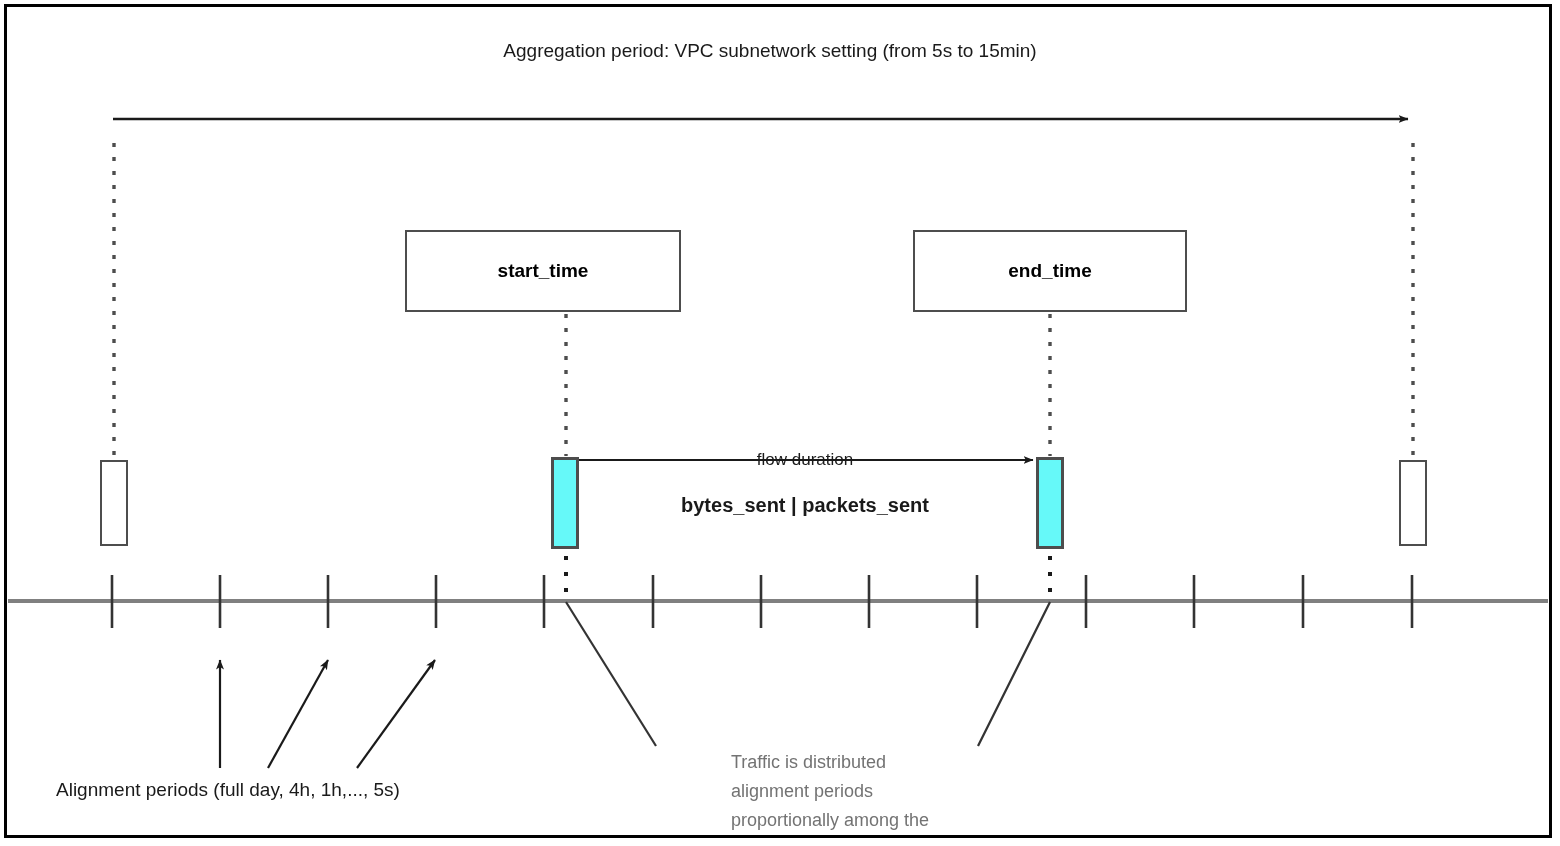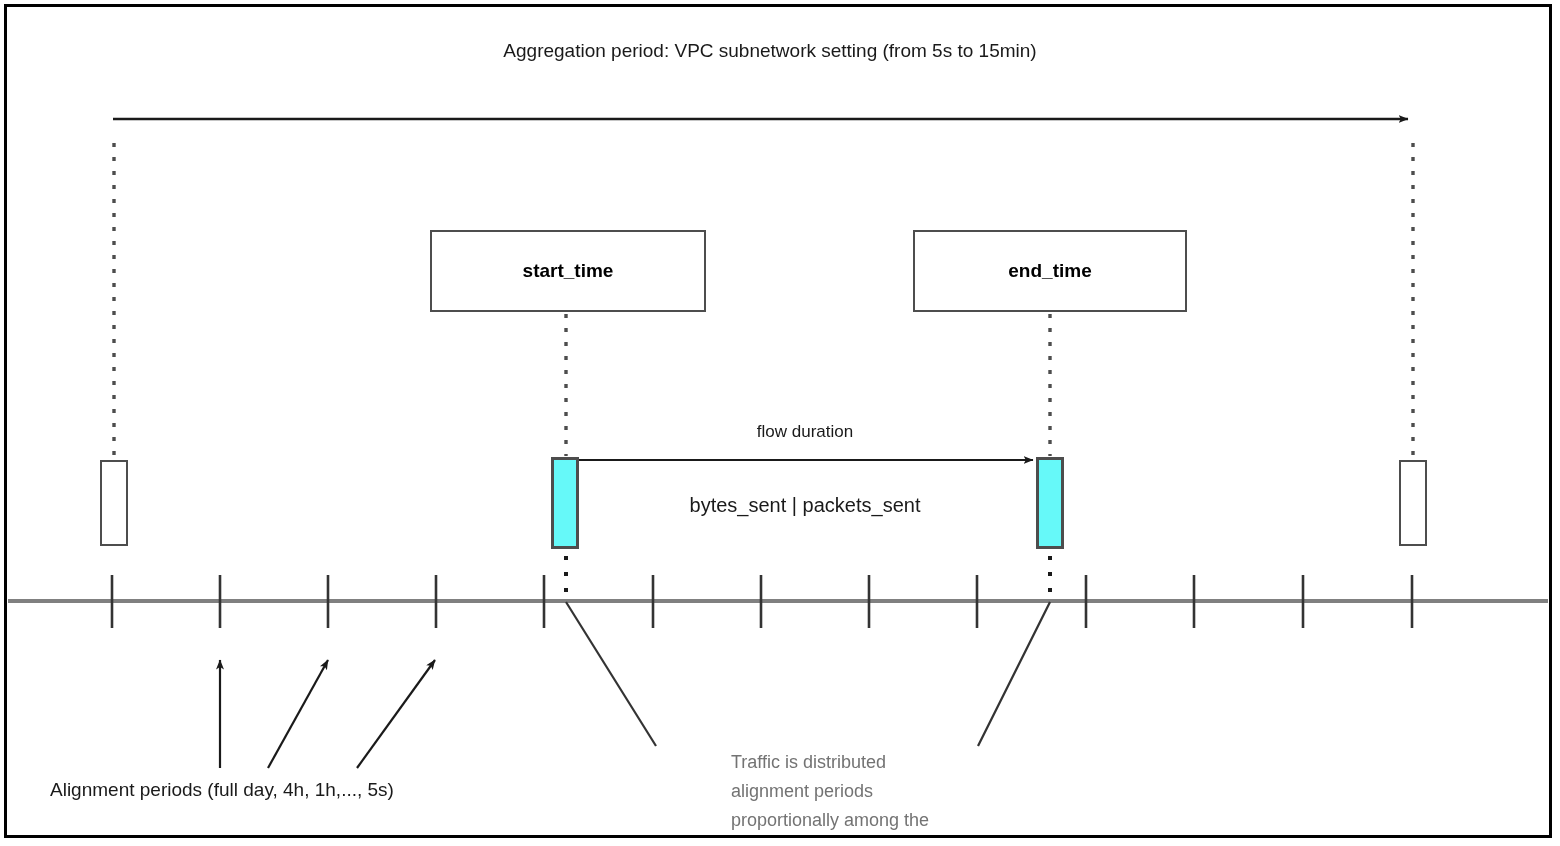--- a/index.html
+++ b/index.html
@@ -52,21 +52,21 @@
   }
   .box-lbl {
     font-size: 19px;
     font-weight: bold;
   }
   .flow-lbl {
     font-size: 17px;
   }
   .metric-lbl {
     font-size: 20px;
-    font-weight: normal;
+    font-weight: bold;
   }
   .align-lbl {
     font-size: 19px;
   }
   .evbox {
     position: absolute;
     box-sizing: border-box;
     border: 2px solid #4d4d4d;
     background: #ffffff;
   }
@@ -161,35 +161,35 @@
     </g>
 
     <g>
       <line x1="566" y1="602" x2="656" y2="746" stroke="#333333" stroke-width="2.2"></line>
       <line x1="1050" y1="602" x2="978" y2="746" stroke="#333333" stroke-width="2.2"></line>
     </g>
   </svg>
 
   <div class="lbl lbl-center title-lbl" style="left:770px; top:40px;">Aggregation period: VPC subnetwork setting (from 5s to 15min)</div>
 
-  <div class="titlebox" style="left:430px; top:230px; width:276px; height:82px;">
+  <div class="titlebox" style="left:405px; top:230px; width:276px; height:82px;">
     <span class="box-lbl">start_time</span>
   </div>
   <div class="titlebox" style="left:913px; top:230px; width:274px; height:82px;text-align:right;">
     <span class="box-lbl">end_time</span>
   </div>
 
   <div class="evbox" style="left:100px; top:460px; width:28px; height:86px;"></div>
   <div class="evbox evbox-cyan" style="left:551px; top:457px; width:28px; height:92px;"></div>
   <div class="evbox evbox-cyan" style="left:1036px; top:457px; width:28px; height:92px;"></div>
   <div class="evbox" style="left:1399px; top:460px; width:28px; height:86px;"></div>
 
-  <div class="lbl lbl-center flow-lbl" style="left:805px; top:422px;">flow duration</div>
+  <div class="lbl lbl-center flow-lbl" style="left:805px; top:450px;">flow duration</div>
   <div class="lbl lbl-center metric-lbl" style="left:805px; top:494px;">bytes_sent | packets_sent</div>
 
-  <div class="lbl align-lbl" style="left:50px; top:779px;">Alignment periods (full day, 4h, 1h,..., 5s)</div>
+  <div class="lbl align-lbl" style="left:56px; top:779px;">Alignment periods (full day, 4h, 1h,..., 5s)</div>
 
   <div class="multiline" style="left:830px; top:748px;">
     <div>Traffic is distributed</div>
     <div>alignment periods</div>
     <div>proportionally among the</div>
   </div>
 </div>
 
 </body></html>

